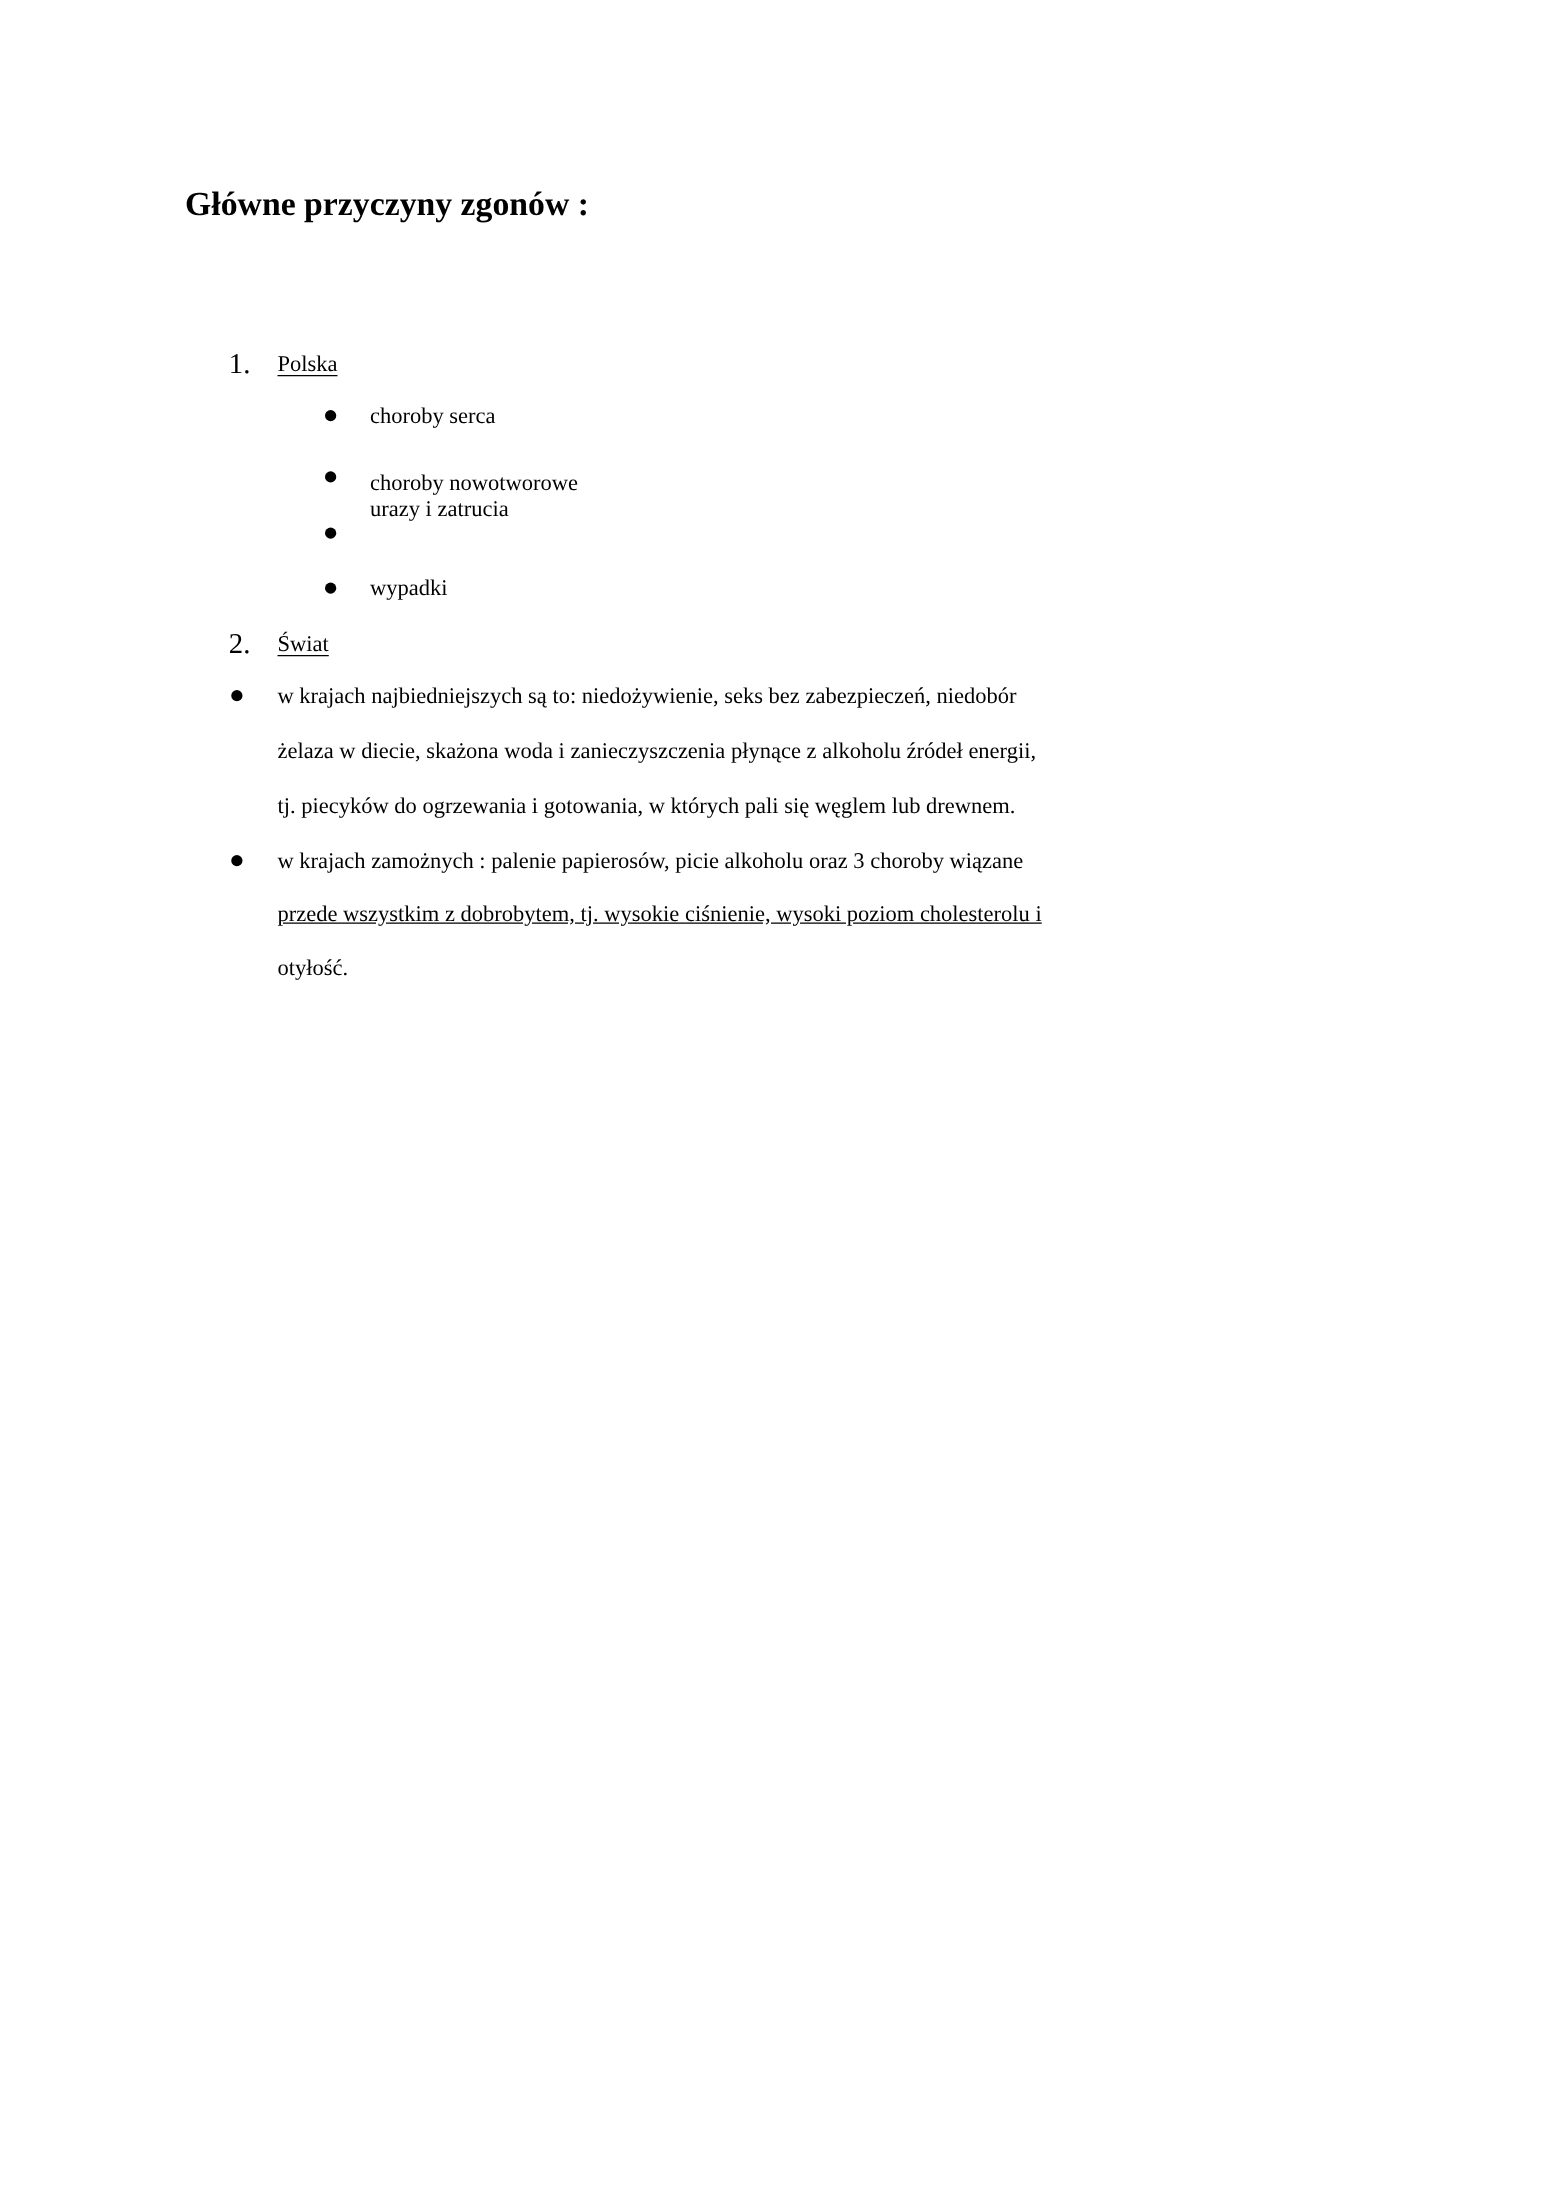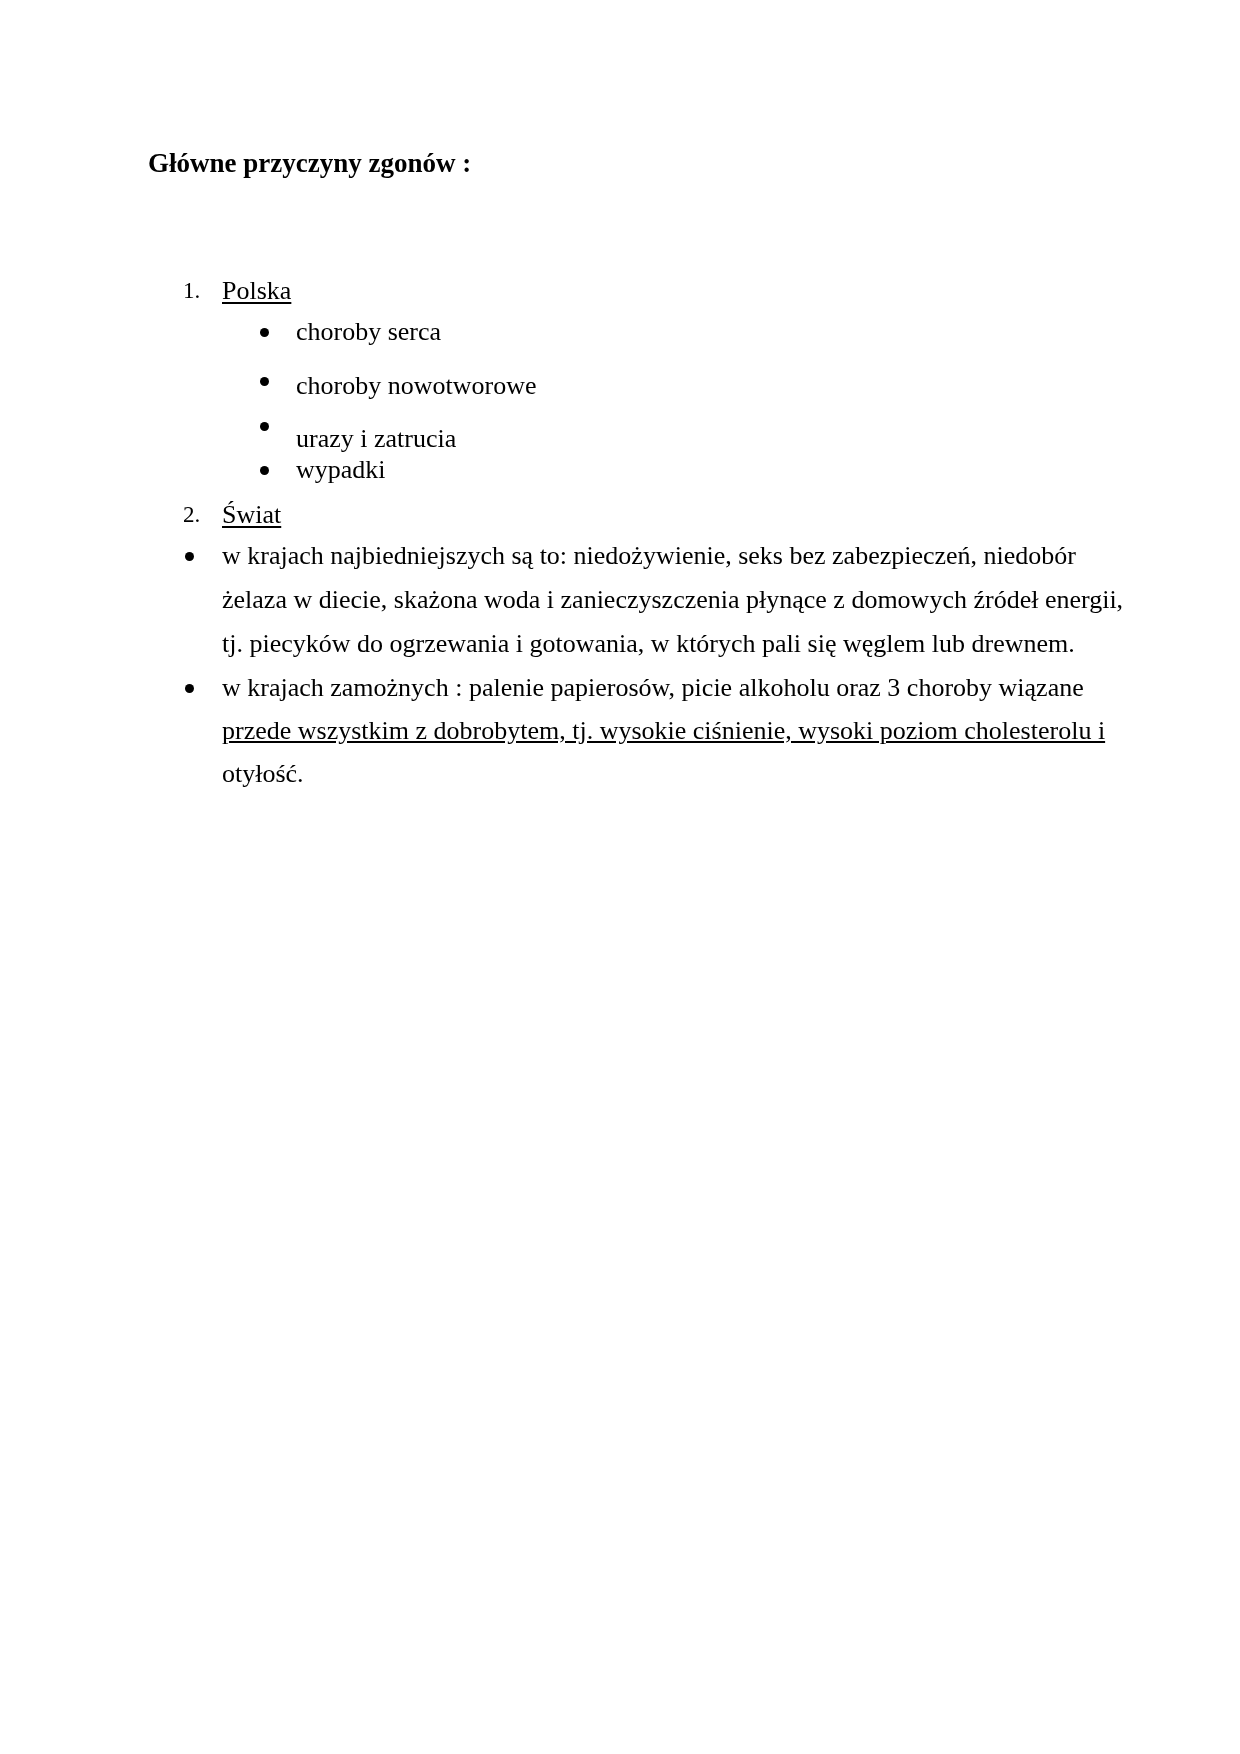--- a/index.html
+++ b/index.html
@@ -26,21 +26,21 @@
       position: absolute;
       left: 148px;
       top: 148px;
       font-size: 27px;
       font-weight: bold;
       margin: 0;
       white-space: nowrap;
     }
     .line {
       position: absolute;
-      font-size: 26px;
+      font-size: 18px;
       line-height: 30px;
       white-space: nowrap;
       margin: 0;
     }
     .num {
       position: absolute;
       font-size: 23px;
       line-height: 30px;
     }
     .u { text-decoration: underline; text-underline-offset: 3px; }
@@ -66,36 +66,36 @@
     <div>
       <span class="bullet" style="left:260px; top:328px;"></span>
       <span class="line" style="left:296px; top:317px;">choroby serca</span>
     </div>
     <div>
       <span class="bullet" style="left:260px; top:377px;"></span>
       <span class="line" style="left:296px; top:358px;margin-top:13px;">choroby nowotworowe</span>
     </div>
     <div>
       <span class="bullet" style="left:260px; top:422px;"></span>
-      <span class="line" style="left:296px; top:424px;text-align:center;">urazy i zatrucia</span>
+      <span class="line" style="left:296px; top:392px;text-align:center;">urazy i zatrucia</span>
     </div>
     <div>
       <span class="bullet" style="left:260px; top:466px;"></span>
       <span class="line" style="left:296px; top:455px;">wypadki</span>
     </div>
   </div>
 
   <div>
     <span class="num" style="left:183px; top:500px;">2.</span>
     <span class="line u" style="left:222px; top:500px;">Świat</span>
 
     <div>
       <span class="bullet" style="left:185px; top:552px;"></span>
       <span class="line" style="left:222px; top:541px;">w krajach najbiedniejszych są to: niedożywienie, seks bez zabezpieczeń, niedobór</span>
-      <span class="line" style="left:222px; top:585px;">żelaza w diecie, skażona woda i zanieczyszczenia płynące z domowych źródeł energii,</span>
+      <span class="line" style="left:222px; top:585px;">żelaza w diecie, skażona woda i zanieczyszczenia płynące z alkoholu źródeł energii,</span>
       <span class="line" style="left:222px; top:629px;">tj. piecyków do ogrzewania i gotowania, w których pali się węglem lub drewnem.</span>
     </div>
 
     <div>
       <span class="bullet" style="left:185px; top:684px;"></span>
       <span class="line" style="left:222px; top:673px;text-align:right;">w krajach zamożnych : palenie papierosów, picie alkoholu oraz 3 choroby wiązane</span>
       <span class="line" style="left:222px; top:716px;text-decoration:underline;">przede wszystkim z dobrobytem, tj. wysokie ciśnienie, wysoki poziom cholesterolu i</span>
       <span class="line" style="left:222px; top:759px;">otyłość.</span>
     </div>
   </div>

